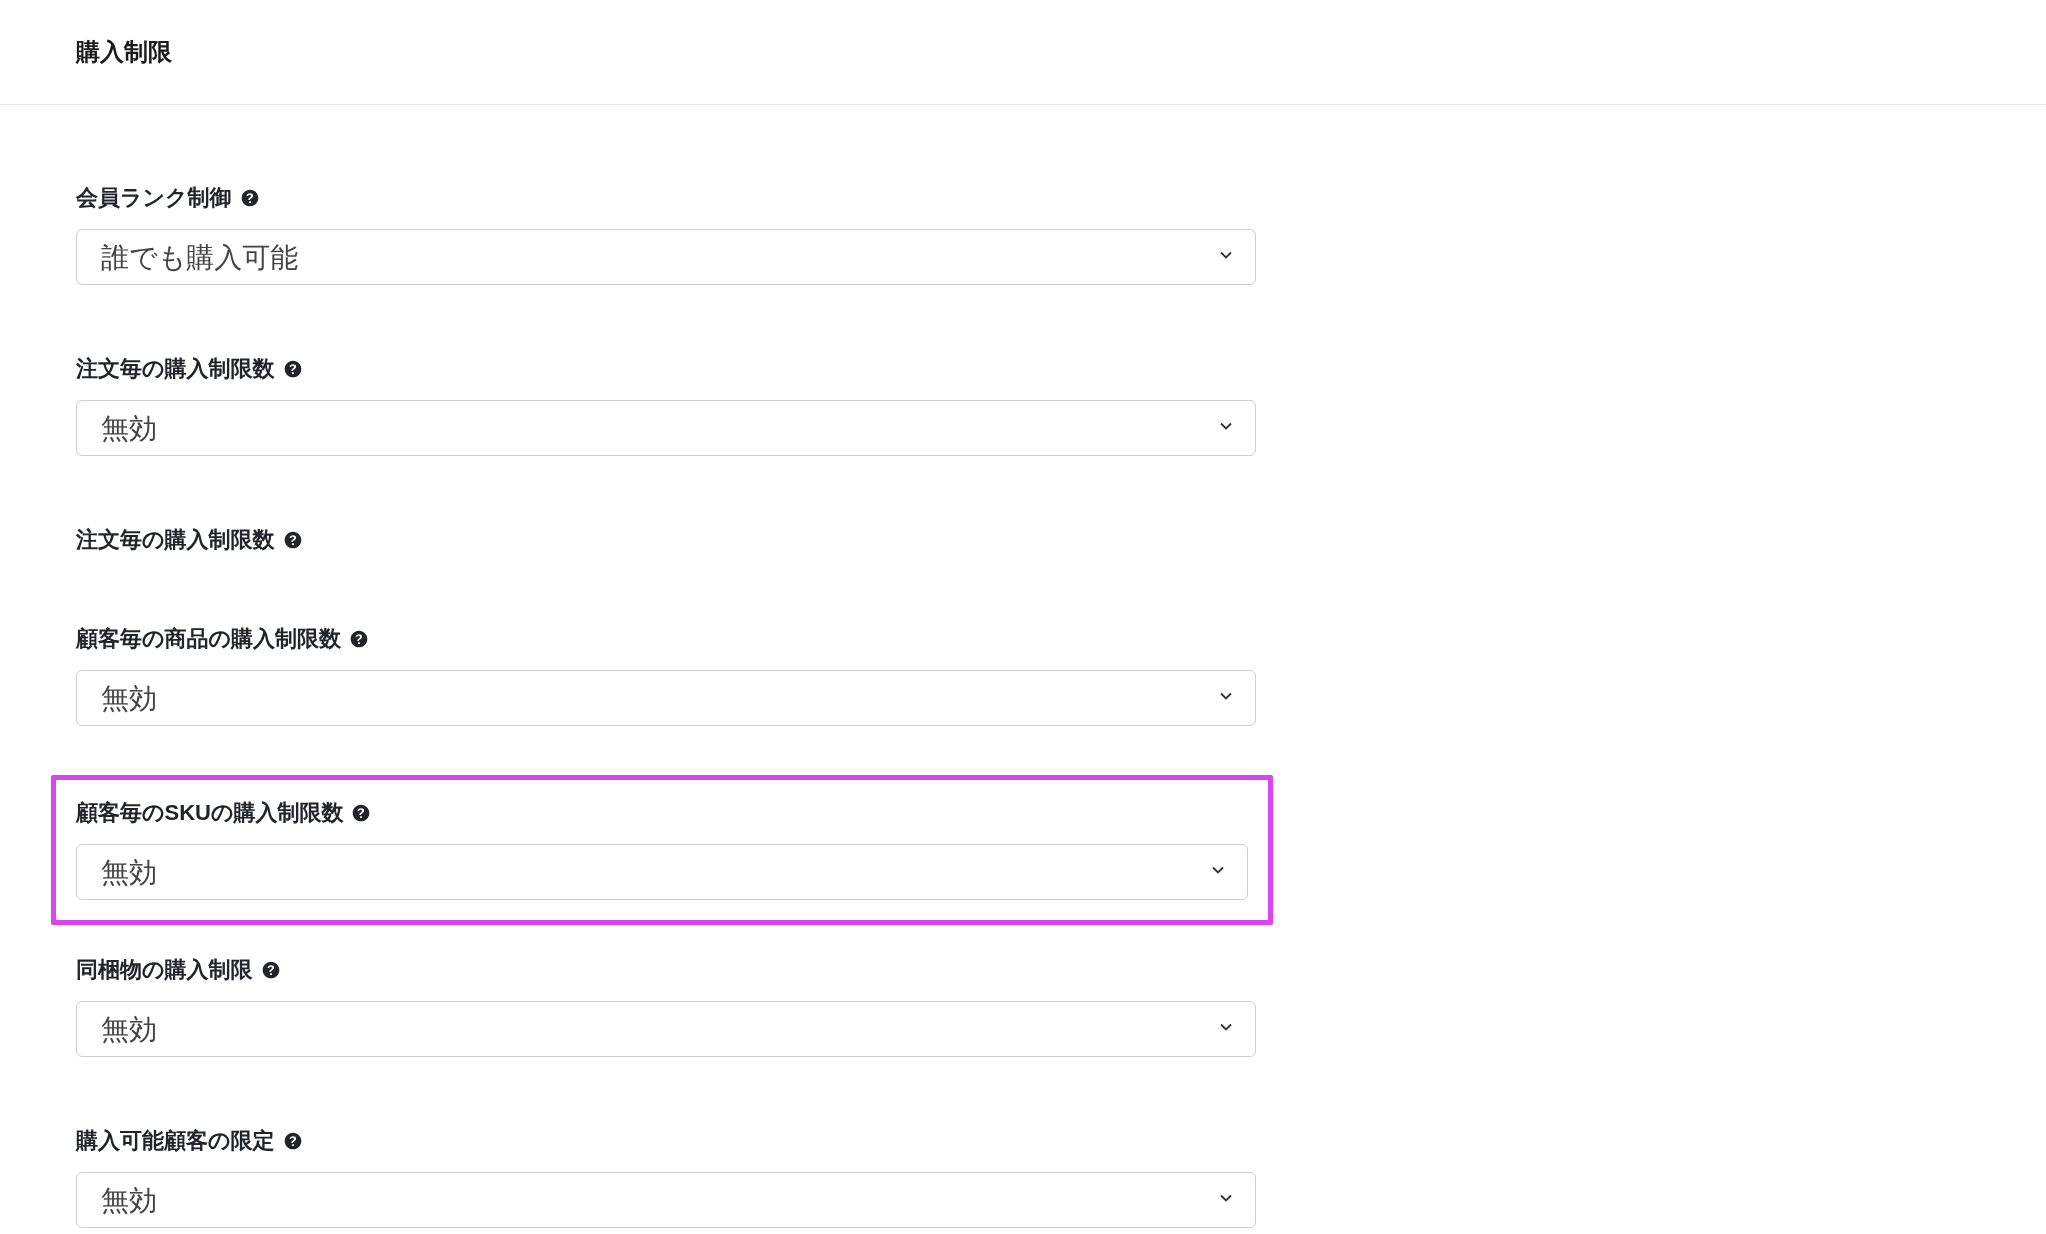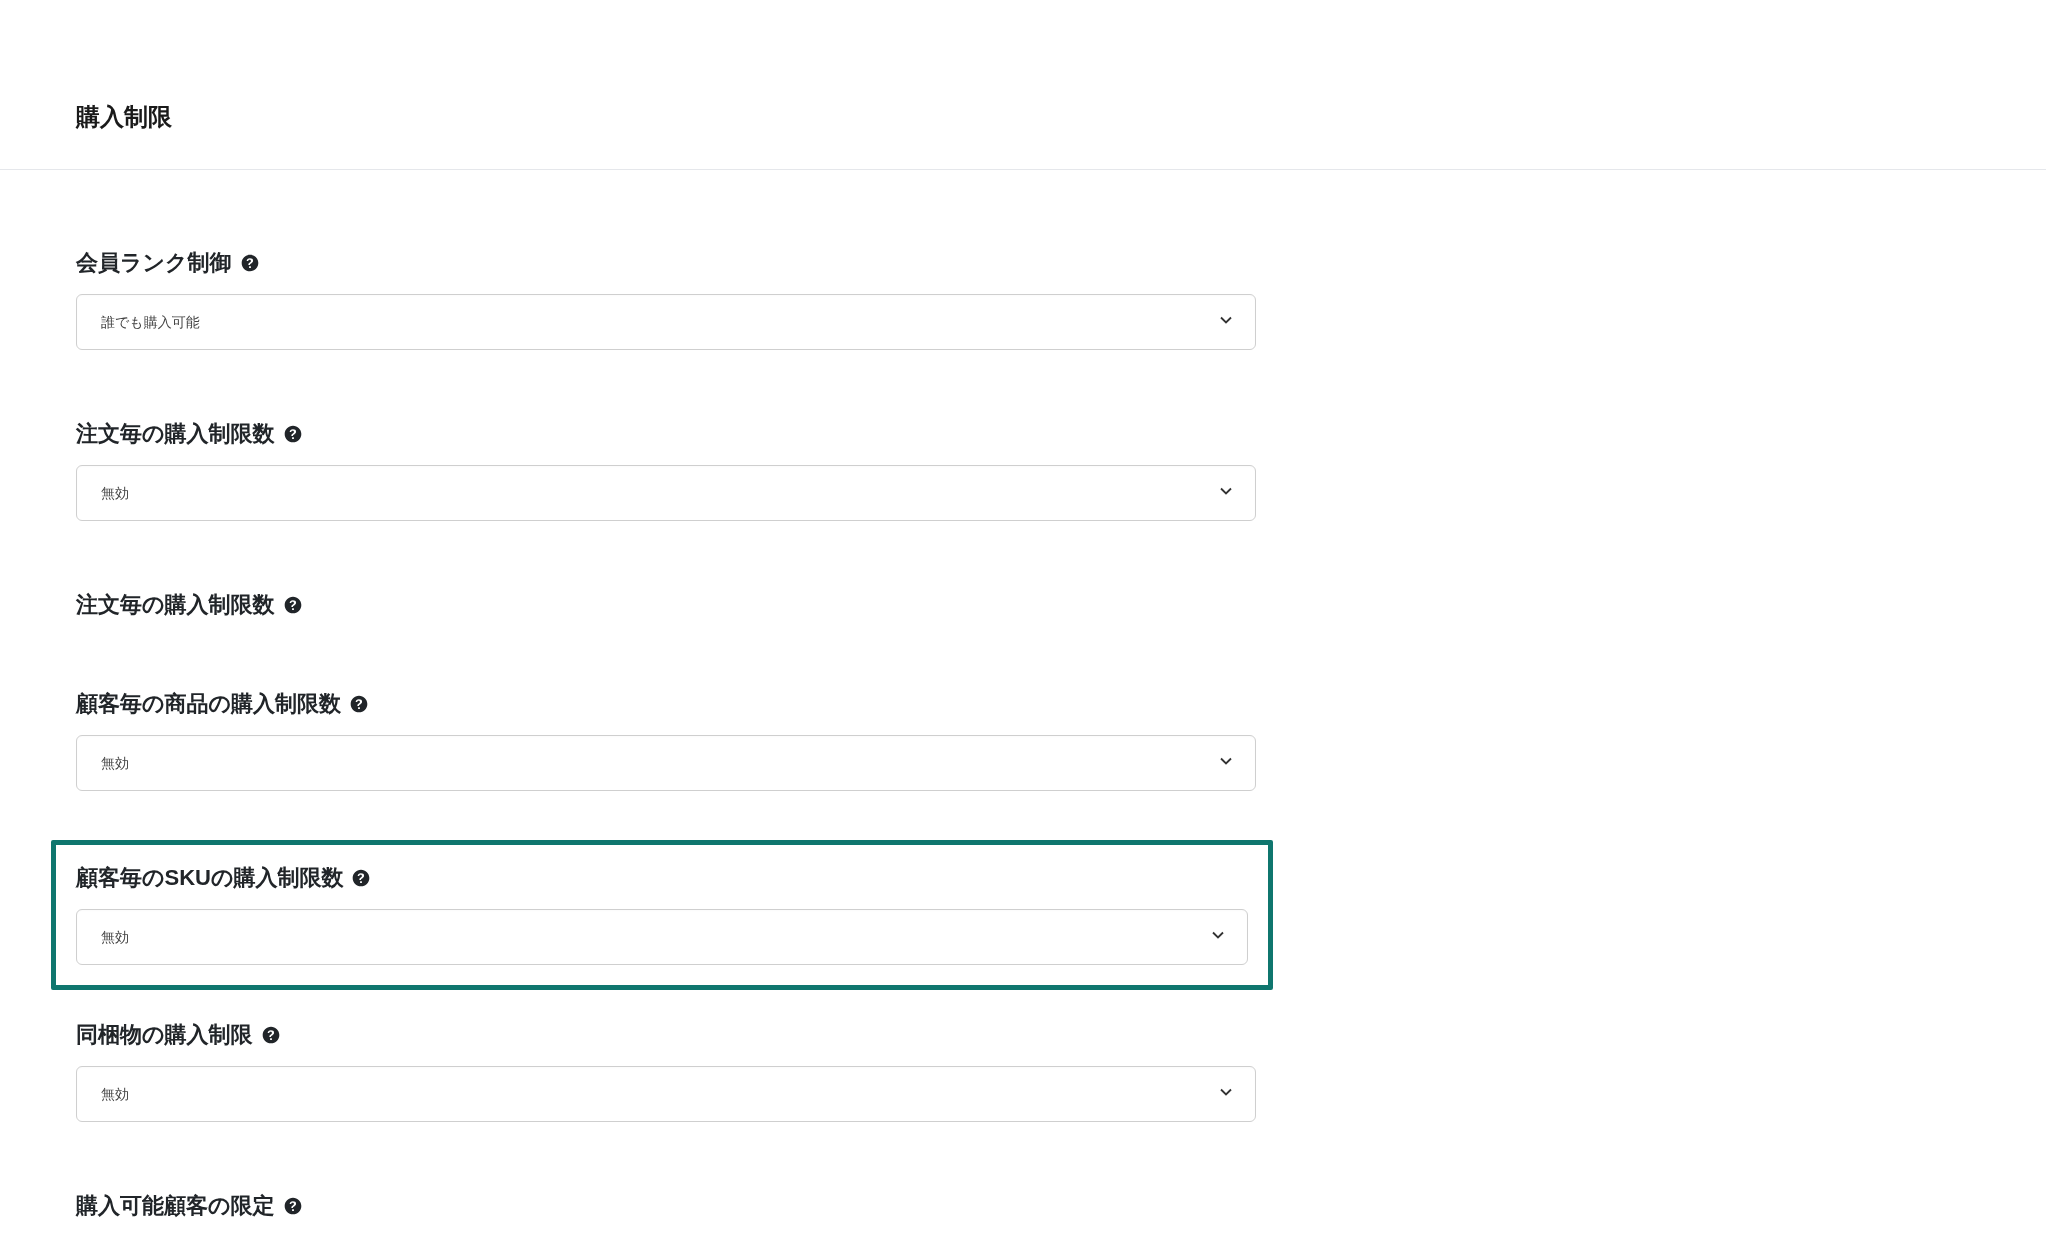--- a/index.html
+++ b/index.html
@@ -7,40 +7,39 @@
     width: 2046px;
     height: 1234px;
     background: #ffffff;
     font-family: "Hiragino Kaku Gothic ProN", "Hiragino Sans", Meiryo, "Yu Gothic", sans-serif;
     color: #212529;
   }
   .page {
     width: 100%;
   }
   .section-header {
-    padding: 53px 76px 36px 76px;
+    padding: 36px 76px 36px 76px;
     border-bottom: 1px solid #e5e7eb;
-    margin-top: 48px;
   }
   .section-header h2 {
     font-size: 24px;
     font-weight: 700;
     color: #1a1a1a;
   }
   .form-body {
     padding: 78px 76px 0 76px;
   }
   .form-group {
     margin-bottom: 69px;
     width: 1180px;
   }
   .form-group.highlighted {
     position: relative;
     padding: 18px 20px 20px 20px;
-    border: 5px solid #0f766e;
+    border: 5px solid #d946ef;
     margin-left: -25px;
     margin-top: -20px;
     margin-bottom: 30px;
     width: 1222px;
     border-radius: 2px;
   }
   .form-label {
     display: flex;
     align-items: center;
     gap: 8px;
@@ -60,21 +59,21 @@
     fill: #212529;
   }
   .select-wrap {
     position: relative;
     width: 100%;
   }
   .select-wrap select {
     width: 100%;
     height: 56px;
     padding: 0 48px 0 24px;
-    font-size: 14px;
+    font-size: 28px;
     color: #444;
     background: #ffffff;
     border: 1px solid #cfcfcf;
     border-radius: 6px;
     appearance: none;
     -webkit-appearance: none;
     -moz-appearance: none;
     cursor: pointer;
     box-shadow: inset 0 1px 2px rgba(0,0,0,0.02);
   }

